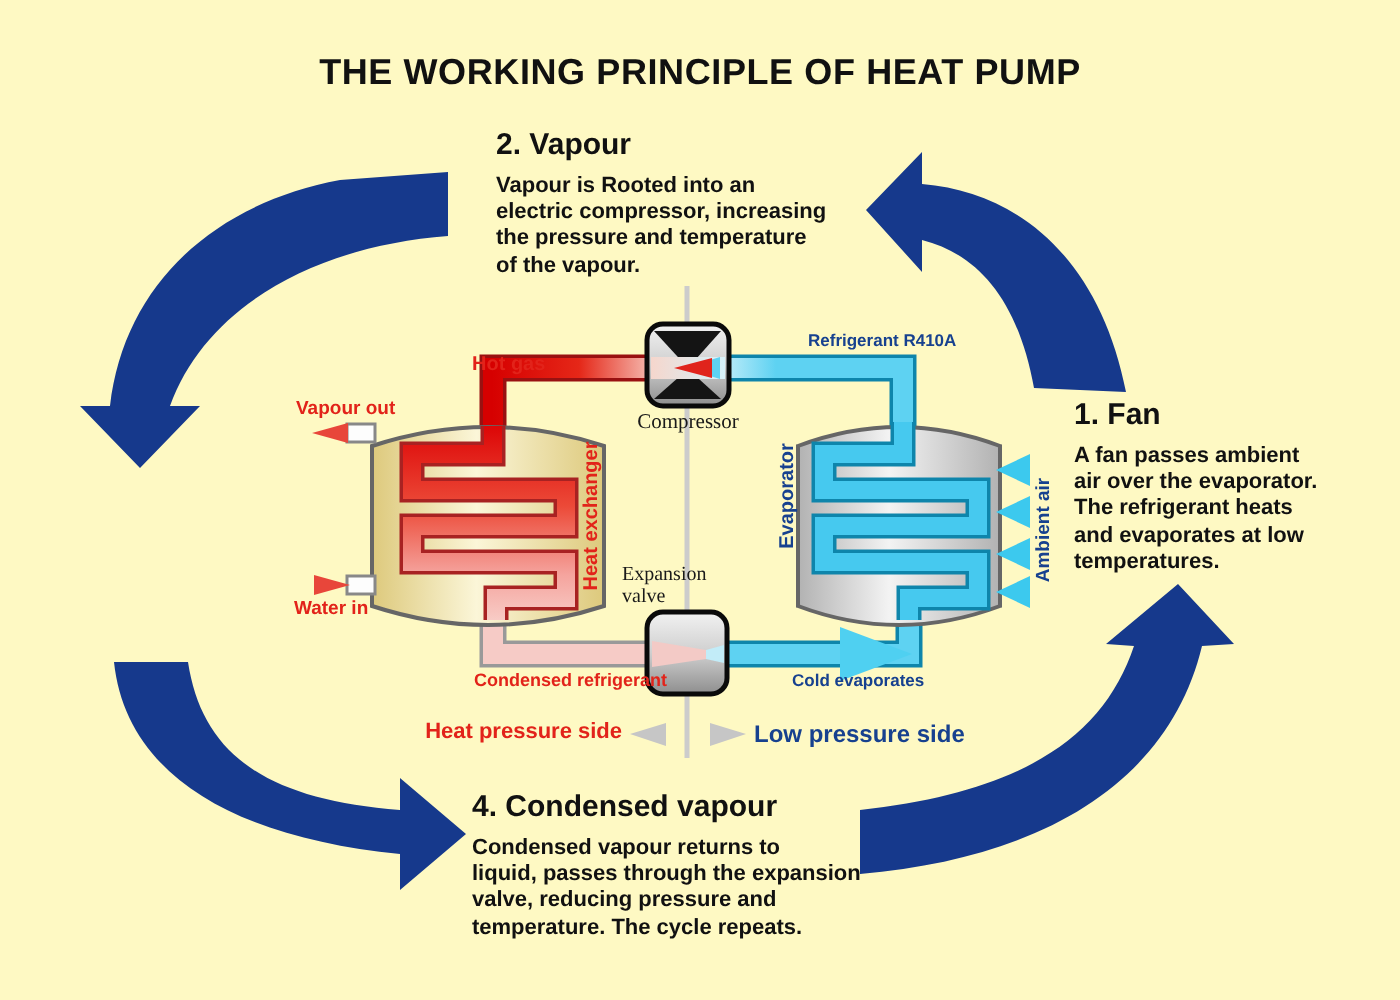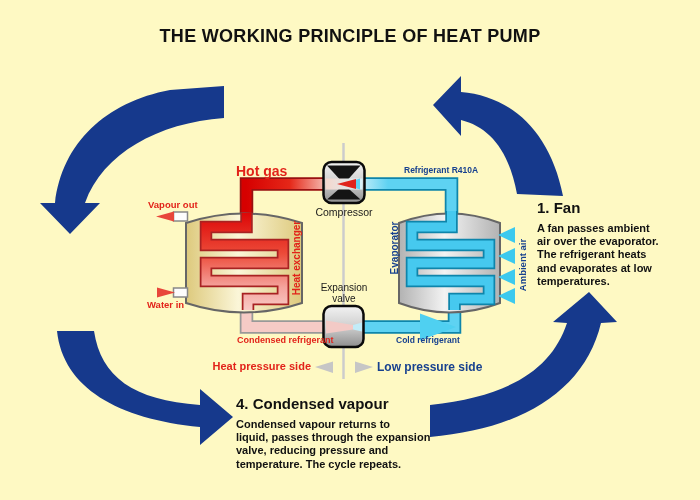--- a/index.html
+++ b/index.html
@@ -7,21 +7,21 @@
           font-family:"Liberation Sans","DejaVu Sans",sans-serif;color:var(--text,#111);}
   .abs{position:absolute;}
   svg{position:absolute;left:0;top:0;}
   .title{left:0;top:26px;width:700px;text-align:center;font-size:18px;font-weight:bold;
          letter-spacing:.3px;color:var(--text,#111);}
   .step-h{font-size:15px;font-weight:bold;margin-bottom:6px;color:var(--text,#111);}
   .step-b{font-size:11px;font-weight:bold;line-height:1.2;white-space:pre-line;color:var(--text,#111);}
   .lbl{position:absolute;font-weight:bold;white-space:nowrap;}
   .hot{color:var(--hot-text,#e2231a);}
   .cold{color:var(--cold-text,#17418f);}
-  .blk{color:#1a1a1a;font-weight:normal;}
+  .blk{color:#1a1a1a;font-weight:normal;font-family:Liberation Serif, serif;}
   .vert{transform:translate(-50%,-50%) rotate(-90deg);transform-origin:center;}
   .s1{left:537px;top:199px;width:140px;}
   .s2{left:248px;top:64px;width:192px;}
   .s3{left:36px;top:234px;width:140px;}
   .s3 .step-h{font-size:16px;}
   .s3 .step-b{font-size:12px;}
   .s4{left:236px;top:395px;width:230px;}
 </style>
 </head>
 <body>
@@ -129,34 +129,41 @@
   <div class="abs title">THE WORKING PRINCIPLE OF HEAT PUMP</div>
 
   <div class="abs s1">
     <div class="step-h">1. Fan</div>
     <div class="step-b">A fan passes ambient
 air over the evaporator.
 The refrigerant heats
 and evaporates at low
 temperatures.</div>
   </div>
+  <div class="abs s2">
+    <div class="step-h">2. Vapour</div>
+    <div class="step-b">Vapour is Rooted into an
+electric compressor, increasing
+the pressure and temperature
+of the vapour.</div>
+  </div>
   <div class="abs s4">
     <div class="step-h">4. Condensed vapour</div>
     <div class="step-b">Condensed vapour returns to
 liquid, passes through the expansion
 valve, reducing pressure and
 temperature. The cycle repeats.</div>
   </div>
 
-  <div class="lbl hot" style="left:236px;top:163px;font-size:14px;">Hot gas</div>
+  <div class="lbl hot" style="left:236px;top:177px;font-size:10px;">Hot gas</div>
   <div class="lbl cold" style="left:391px;top:165px;font-size:8.5px;padding-left:13px;">Refrigerant R410A</div>
   <div class="lbl blk" style="left:304px;top:206px;width:80px;text-align:center;font-size:10.5px;">Compressor</div>
-  <div class="lbl blk" style="left:311px;top:282px;width:66px;text-align:center;font-size:10px;line-height:1.1;white-space:normal;">Expansion valve</div>
+  <div class="lbl blk" style="left:311px;top:282px;width:66px;font-size:10px;line-height:1.1;white-space:normal;">Expansion valve</div>
   <div class="lbl hot vert" style="left:296px;top:258px;font-size:10px;">Heat exchanger</div>
   <div class="lbl cold vert" style="left:394px;top:248px;font-size:10px;">Evaporator</div>
   <div class="lbl cold vert" style="left:522px;top:265px;font-size:9.5px;">Ambient air</div>
   <div class="lbl hot" style="left:148px;top:199px;font-size:9.5px;">Vapour out</div>
   <div class="lbl hot" style="left:147px;top:299px;font-size:9.5px;">Water in</div>
   <div class="lbl hot" style="left:237px;top:335px;font-size:9px;">Condensed refrigerant</div>
-  <div class="lbl cold" style="left:396px;top:335px;font-size:8.5px;">Cold refrigerant</div>
+  <div class="lbl cold" style="left:396px;top:335px;font-size:8.5px;">Cold evaporates</div>
   <div class="lbl hot" style="left:198px;top:360px;width:113px;text-align:right;font-size:11px;">Heat pressure side</div>
   <div class="lbl cold" style="left:377px;top:360px;font-size:12px;">Low pressure side</div>
 </div>
 
 </body></html>

